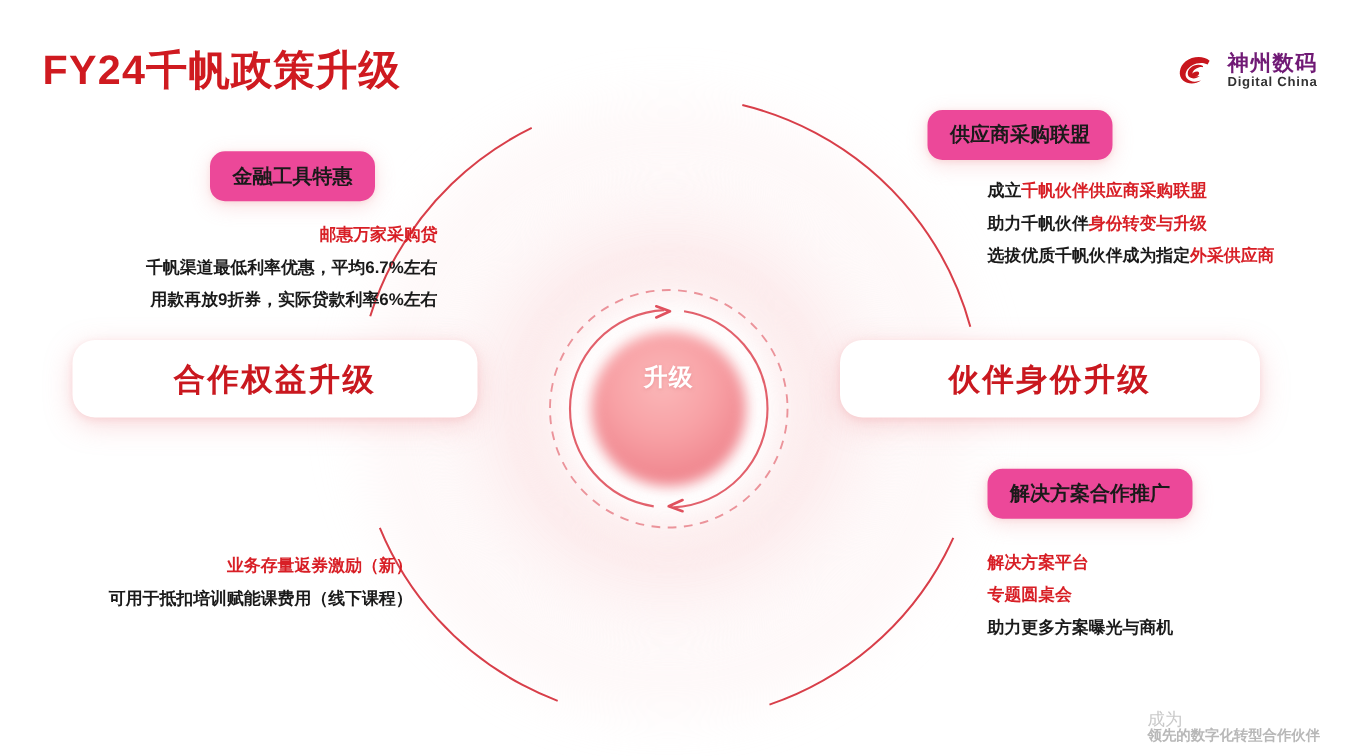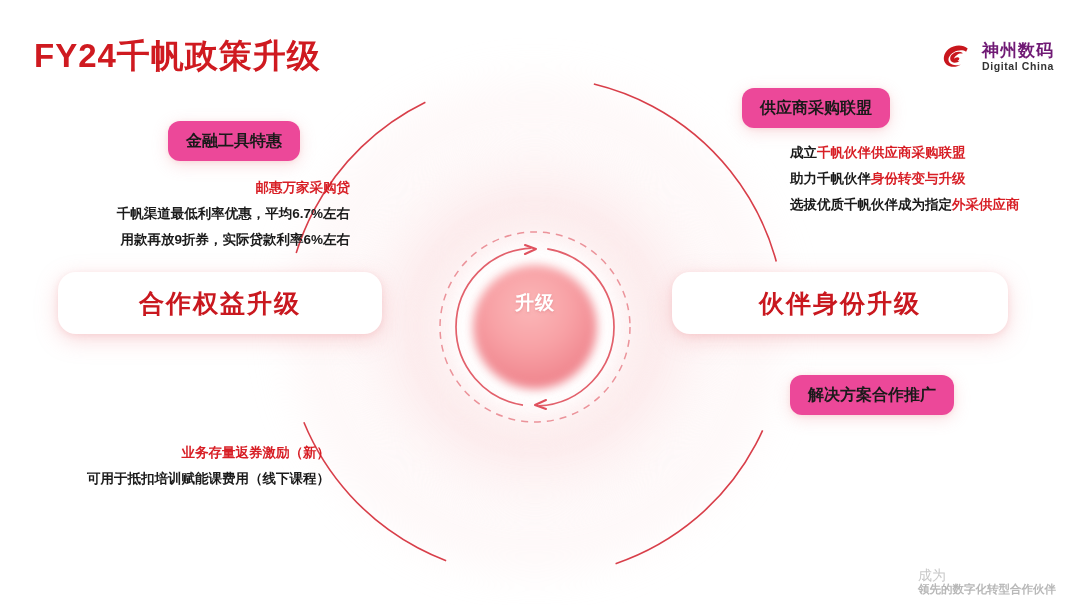--- a/index.html
+++ b/index.html
@@ -189,20 +189,25 @@
   </div>
 
   <div class="chip" style="left:742px;top:88px;">供应商采购联盟</div>
   <div class="txtblock ta-left" style="left:790px;top:140px;">
     <div class="ln"><span>成立</span><span class="r">千帆伙伴供应商采购联盟</span></div>
     <div class="ln"><span>助力千帆伙伴</span><span class="r">身份转变与升级</span></div>
     <div class="ln"><span>选拔优质千帆伙伴成为指定</span><span class="r">外采供应商</span></div>
   </div>
 
   <div class="chip" style="left:790px;top:375px;">解决方案合作推广</div>
+  <div class="txtblock ta-left" style="left:790px;top:437px;">
+    <div class="ln"><span class="r">解决方案平台</span></div>
+    <div class="ln"><span class="r">专题圆桌会</span></div>
+    <div class="ln"><span>助力更多方案曝光与商机</span></div>
+  </div>
 
   <div class="bigpill" style="left:58px;top:272px;width:324px;">合作权益升级</div>
   <div class="bigpill" style="left:672px;top:272px;width:336px;">伙伴身份升级</div>
 
   <div class="watermark">
     <div class="wm1">成为</div>
     <div class="wm2">领先的数字化转型合作伙伴</div>
   </div>
 
 </div>

